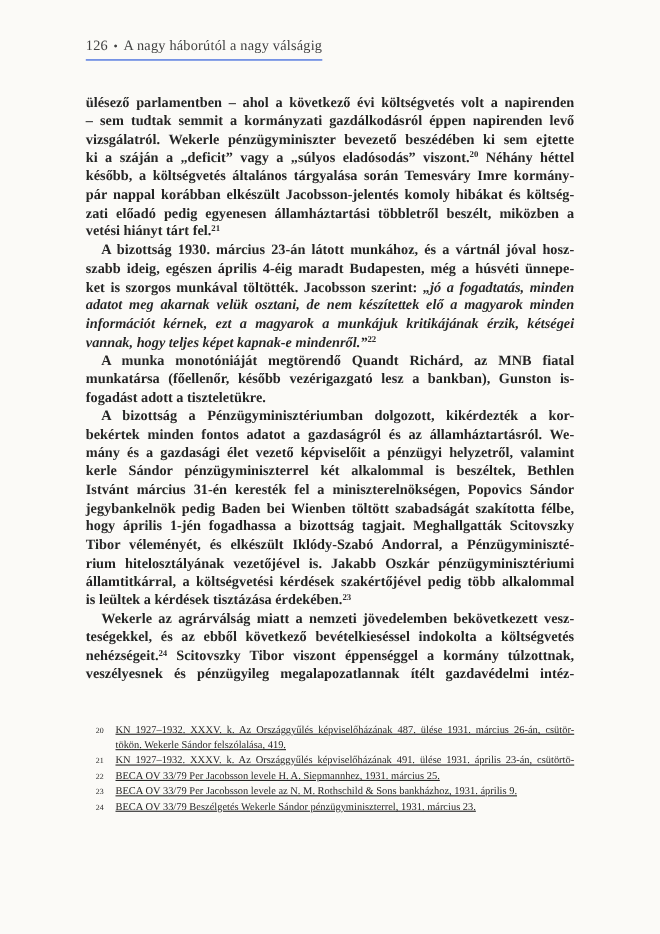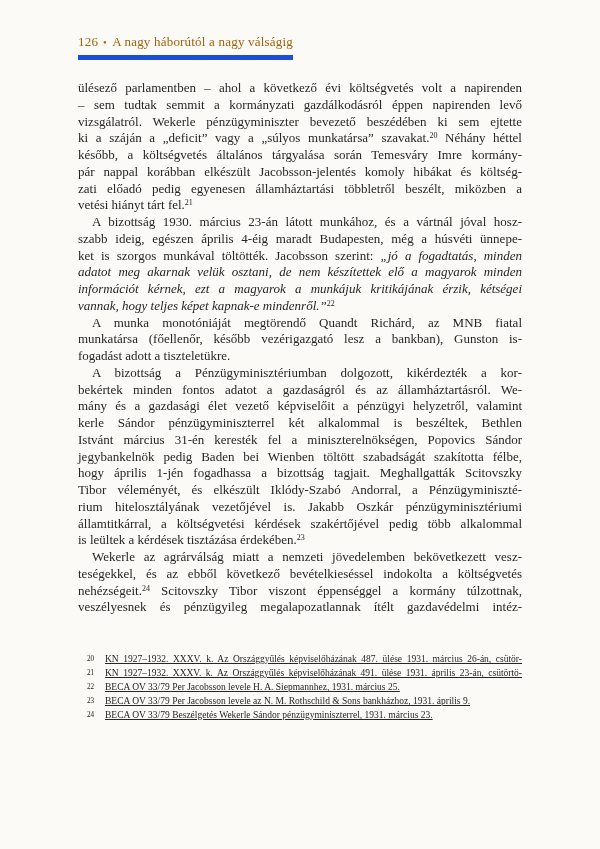--- a/index.html
+++ b/index.html
@@ -12,29 +12,29 @@
     box-sizing: border-box;
     width: 600px; height: 849px;
     padding: 32px 78px 0 78px;
     background: #fbfaf7;
     color: #262626;
     overflow: hidden;
   }
   
   .header-inner {
     display: inline-block;
-    border-bottom: 5px solid #1d4ed8;
+    border-bottom: 1px solid #1d4ed8;
     padding-bottom: 5px;
     font-size: 13px;
-    color: #a16207;
+    color: #404040;
     letter-spacing: 0.2px;
   }
   .header-inner .sep { padding: 0 5px; font-size: 11px; }
   
-  .bodytext { margin-top: 20px; font-size: 13px; }
+  .bodytext { margin-top: 30px; font-size: 13px; font-weight: bold; }
   .line {
     line-height: 16.75px;
     text-align: justify;
     text-align-last: justify;
   }
   .line.lastline { text-align-last: left; }
   .line.indent { padding-left: 14px; }
   sup.fnref {
     font-size: 8px;
     line-height: 0;
@@ -68,21 +68,21 @@
     <span class="header-inner">
       <span>126</span><span class="sep">•</span><span>A nagy háborútól a nagy válságig</span>
     </span>
   </div>
 
   <div class="bodytext">
       <div class="paragraph">
         <div class="line"><span>ülésező parlamentben – ahol a következő évi költségvetés volt a napirenden</span></div>
         <div class="line"><span>– sem tudtak semmit a kormányzati gazdálkodásról éppen napirenden levő</span></div>
         <div class="line"><span>vizsgálatról. Wekerle pénzügyminiszter bevezető beszédében ki sem ejtette</span></div>
-        <div class="line"><span>ki a száján a „deficit” vagy a „súlyos munkatársa” szavakat.</span><sup class="fnref">20</sup><span> Néhány héttel</span></div>
+        <div class="line"><span>ki a száján a „deficit” vagy a „súlyos eladósodás” viszont.</span><sup class="fnref">20</sup><span> Néhány héttel</span></div>
         <div class="line"><span>később, a költségvetés általános tárgyalása során Temesváry Imre kormány-</span></div>
         <div class="line"><span>pár nappal korábban elkészült Jacobsson-jelentés komoly hibákat és költség-</span></div>
         <div class="line"><span>zati előadó pedig egyenesen államháztartási többletről beszélt, miközben a</span></div>
         <div class="line lastline"><span>vetési hiányt tárt fel.</span><sup class="fnref">21</sup></div>
       </div>
       <div class="paragraph">
         <div class="line indent"><span>A bizottság 1930. március 23-án látott munkához, és a vártnál jóval hosz-</span></div>
         <div class="line"><span>szabb ideig, egészen április 4-éig maradt Budapesten, még a húsvéti ünnepe-</span></div>
         <div class="line"><span>ket is szorgos munkával töltötték. Jacobsson szerint: </span><i>„jó a fogadtatás, minden</i></div>
         <div class="line"><i>adatot meg akarnak velük osztani, de nem készítettek elő a magyarok minden</i></div>
@@ -113,20 +113,21 @@
         <div class="line"><span>nehézségeit.</span><sup class="fnref">24</sup><span> Scitovszky Tibor viszont éppenséggel a kormány túlzottnak,</span></div>
         <div class="line"><span>veszélyesnek és pénzügyileg megalapozatlannak ítélt gazdavédelmi intéz-</span></div>
       </div>
     </div>
 
   <div class="footnotes">
       <div class="footnote">
         <div class="fn-marker">20</div>
         <div class="fn-text">
           <div class="fn-line">KN 1927–1932. XXXV. k. Az Országgyűlés képviselőházának 487. ülése 1931. március 26-án, csütör-</div>
+          <div class="fn-line lastline">tökön. Wekerle Sándor felszólalása, 419.</div>
         </div>
       </div>
       <div class="footnote">
         <div class="fn-marker">21</div>
         <div class="fn-text">
           <div class="fn-line">KN 1927–1932. XXXV. k. Az Országgyűlés képviselőházának 491. ülése 1931. április 23-án, csütörtö-</div>
         </div>
       </div>
       <div class="footnote">
         <div class="fn-marker">22</div>

